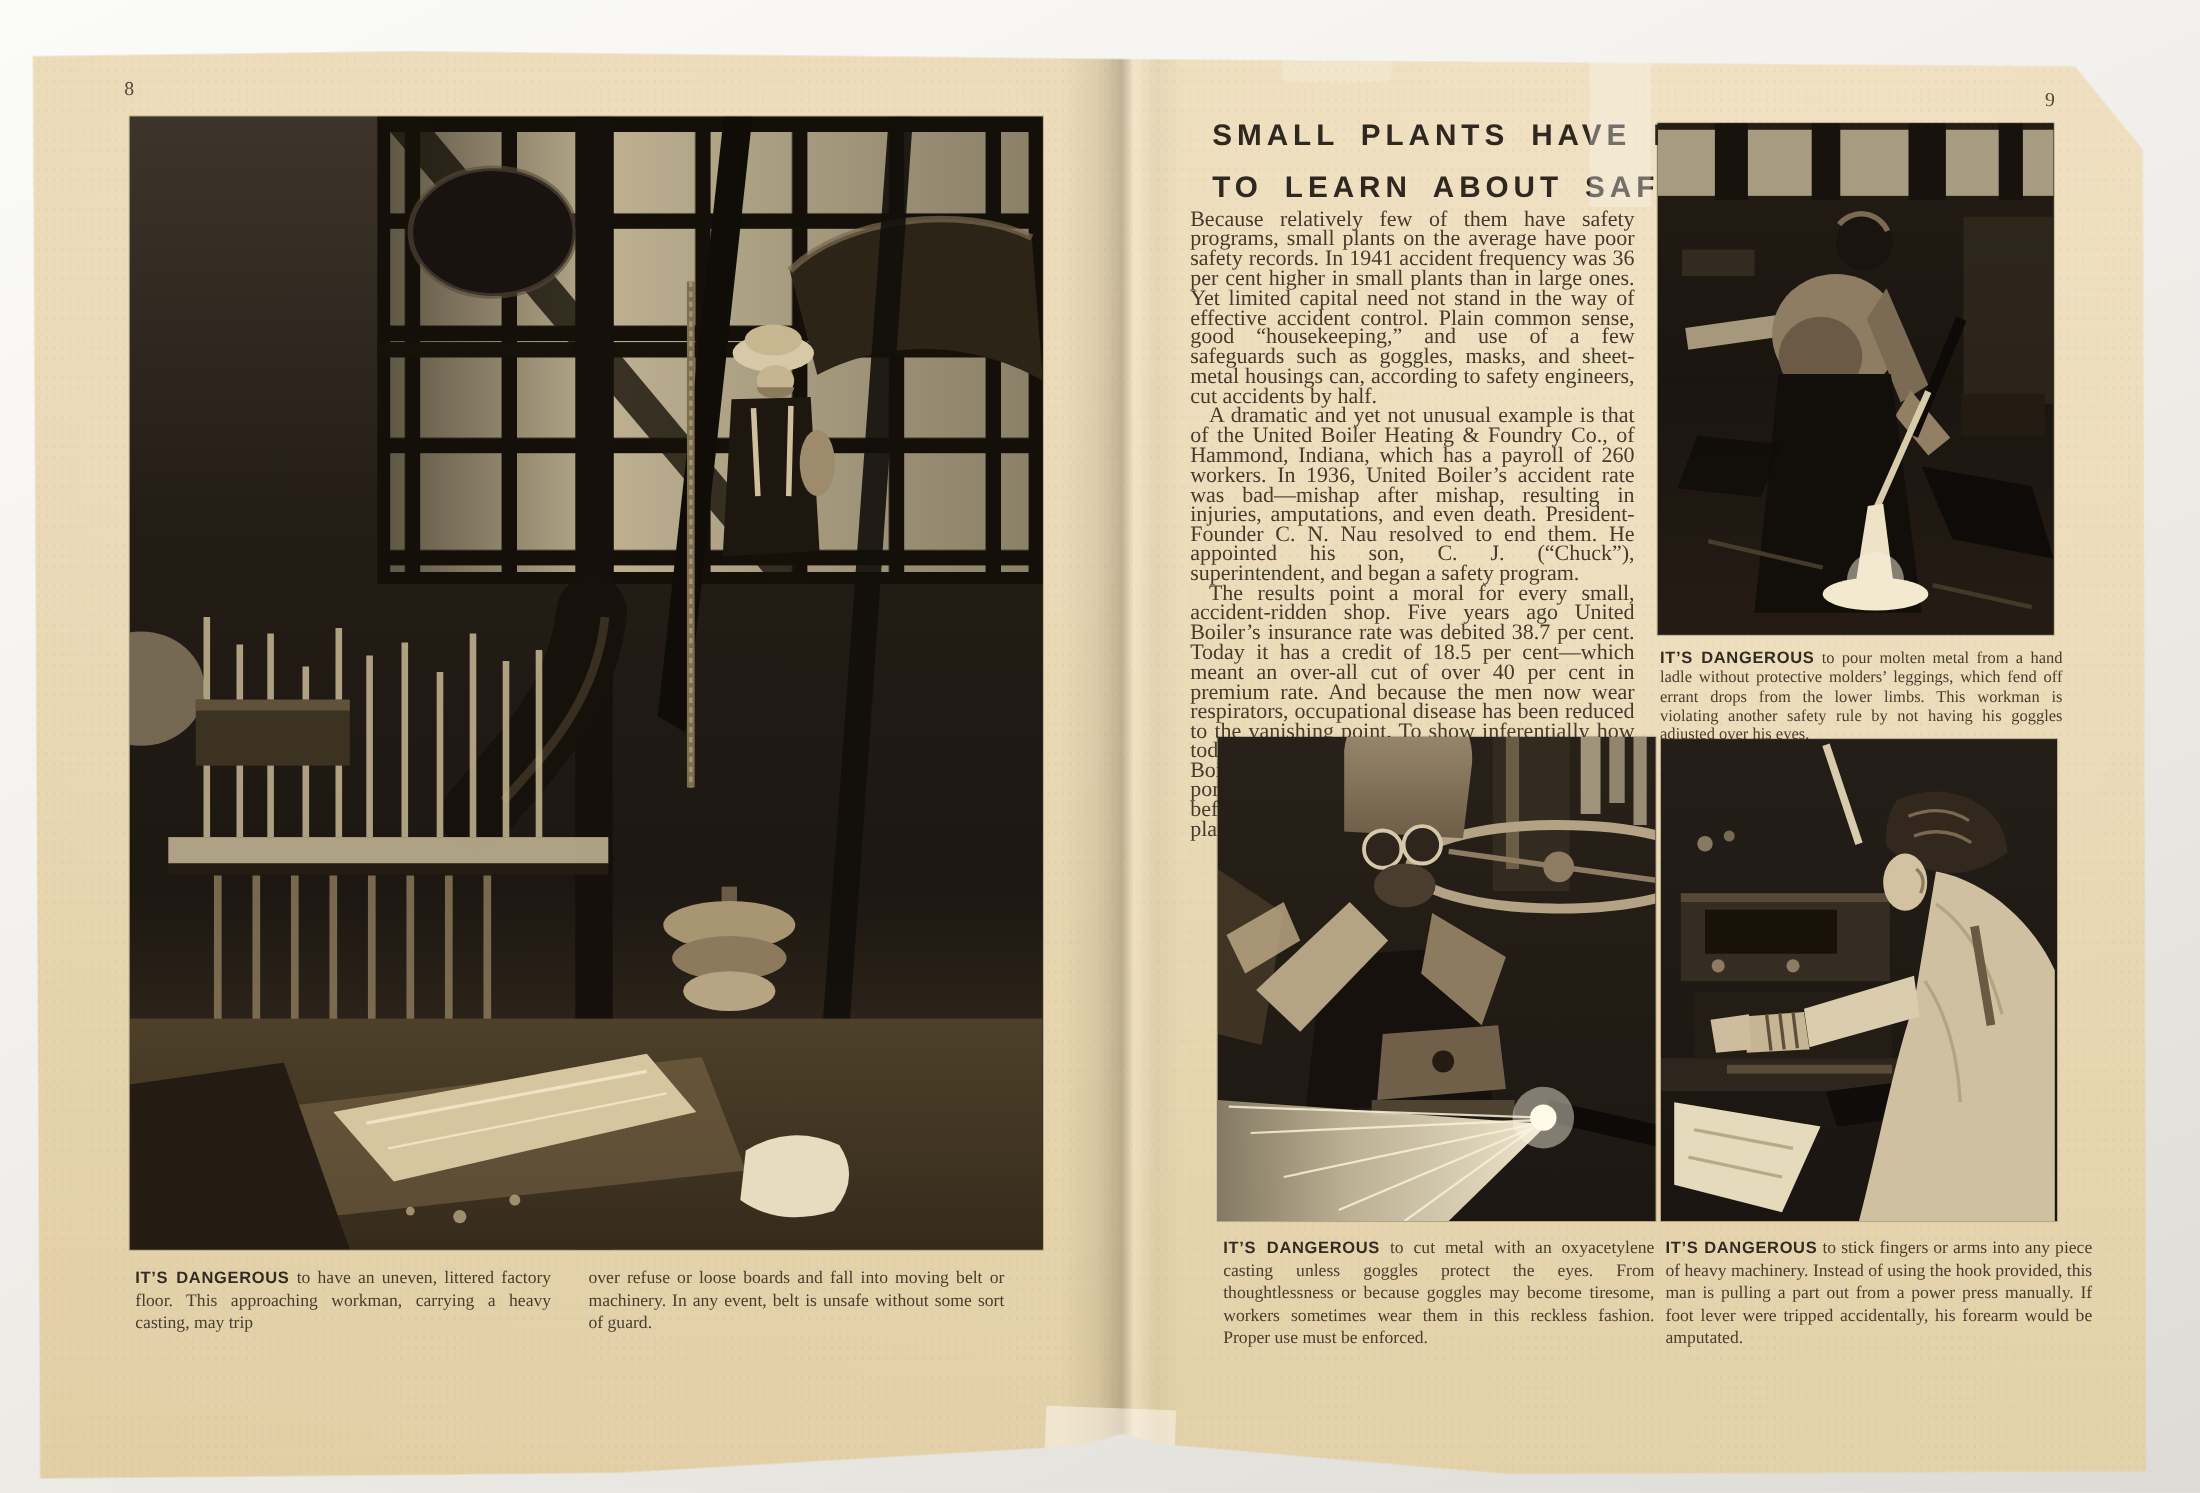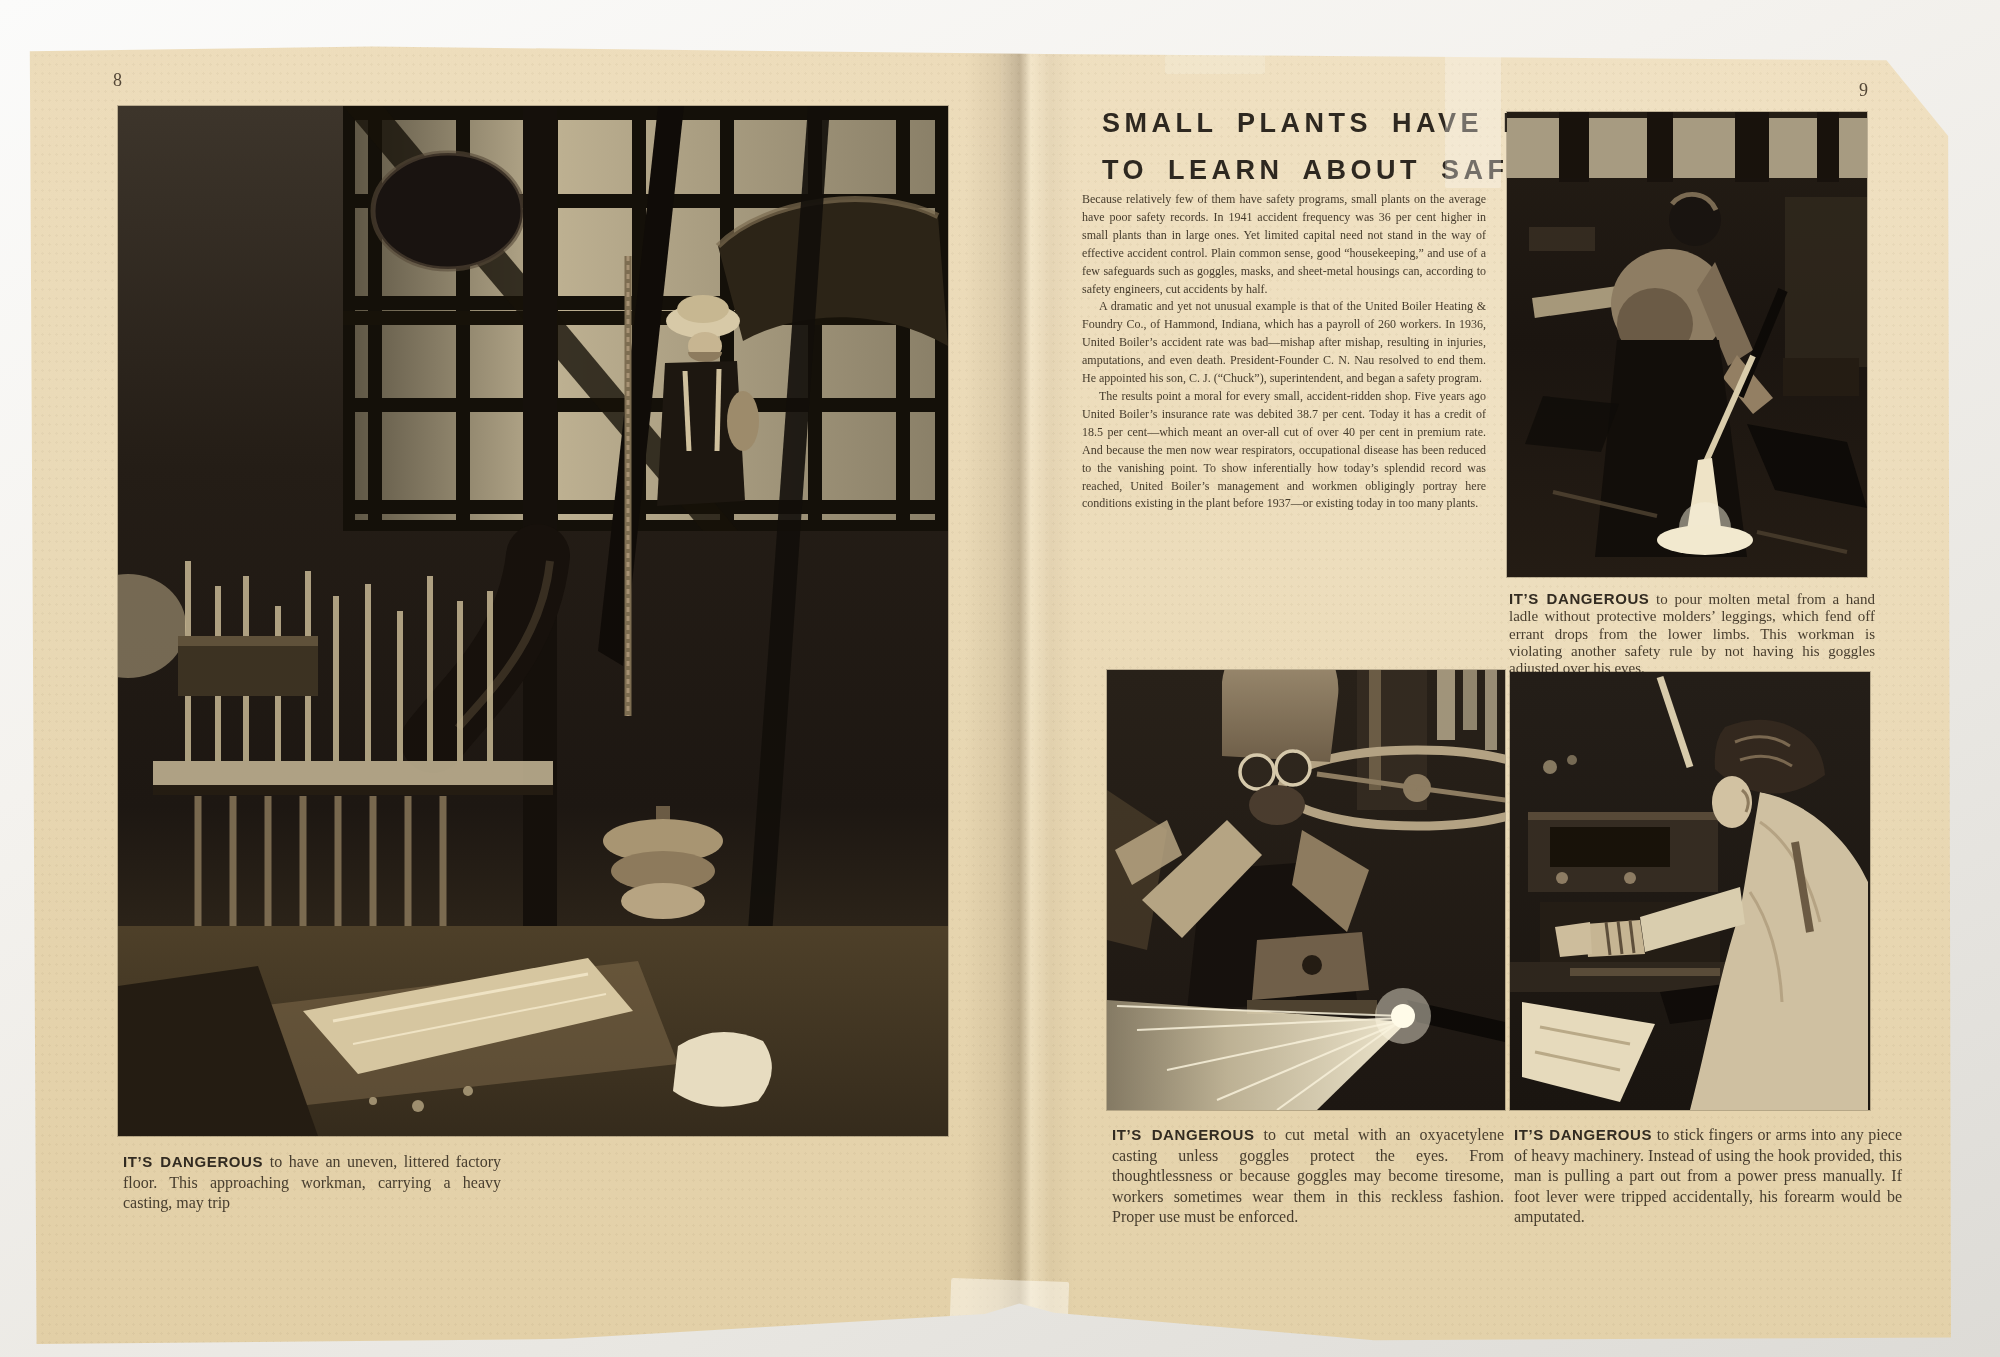--- a/index.html
+++ b/index.html
@@ -56,21 +56,21 @@
   .photo svg{display:block;width:100%;height:100%;}
 
   .headline{position:absolute;left:1077px;top:58px;width:420px;color:#2e2820;}
   .headline .tl{
     font-family:"Liberation Sans", sans-serif;font-weight:700;
     font-size:27px;line-height:47px;letter-spacing:4.5px;word-spacing:8px;white-space:nowrap;
   }
 
   .bodycol{position:absolute;left:1057px;top:149px;width:404px;}
   .bodycol p{
-    margin:0;font-size:12px;line-height:17.9px;text-align:justify;
+    margin:0;font-size:20px;line-height:17.9px;text-align:justify;
     color:#453b2c;
   }
   .bodycol p.indent{text-indent:17px;}
 
   .cap{
     position:absolute;font-size:16px;line-height:20.5px;text-align:justify;color:#473d2e;
   }
   .cap .lead{
     font-family:"Liberation Sans", sans-serif;font-weight:700;
     font-size:15px;letter-spacing:.6px;color:#322b21;margin-top:28px;
@@ -190,20 +190,21 @@
         <circle cx="255" cy="995" r="4" fill="#c9b892" opacity=".7"></circle>
         <polygon points="0,880 140,860 200,1030 0,1030" fill="#241c12"></polygon>
       </svg>
     </div>
 
     <div class="cap cap-2col" style="left:98px;top:1110px;width:794px;">
       <div class="col">
         <span class="lead">IT’S DANGEROUS</span>
         <span>to have an uneven, littered factory floor. This approaching workman, carrying a heavy casting, may trip</span>
       </div>
+      <div class="col">over refuse or loose boards and fall into moving belt or machinery. In any event, belt is unsafe without some sort of guard.</div>
     </div>
 
     <div class="headline">
       <div class="tl">SMALL PLANTS HAVE MOST</div>
       <div class="tl">TO LEARN ABOUT SAFETY</div>
     </div>
 
     <div class="bodycol">
       <p>Because relatively few of them have safety programs, small plants on the average have poor safety records. In 1941 accident frequency was 36 per cent higher in small plants than in large ones. Yet limited capital need not stand in the way of effective accident control. Plain common sense, good “housekeeping,” and use of a few safeguards such as goggles, masks, and sheet-metal housings can, according to safety engineers, cut accidents by half.</p>
       <p class="indent">A dramatic and yet not unusual example is that of the United Boiler Heating &amp; Foundry Co., of Hammond, Indiana, which has a payroll of 260 workers. In 1936, United Boiler’s accident rate was bad—mishap after mishap, resulting in injuries, amputations, and even death. President-Founder C. N. Nau resolved to end them. He appointed his son, C. J. (“Chuck”), superintendent, and began a safety program.</p>

